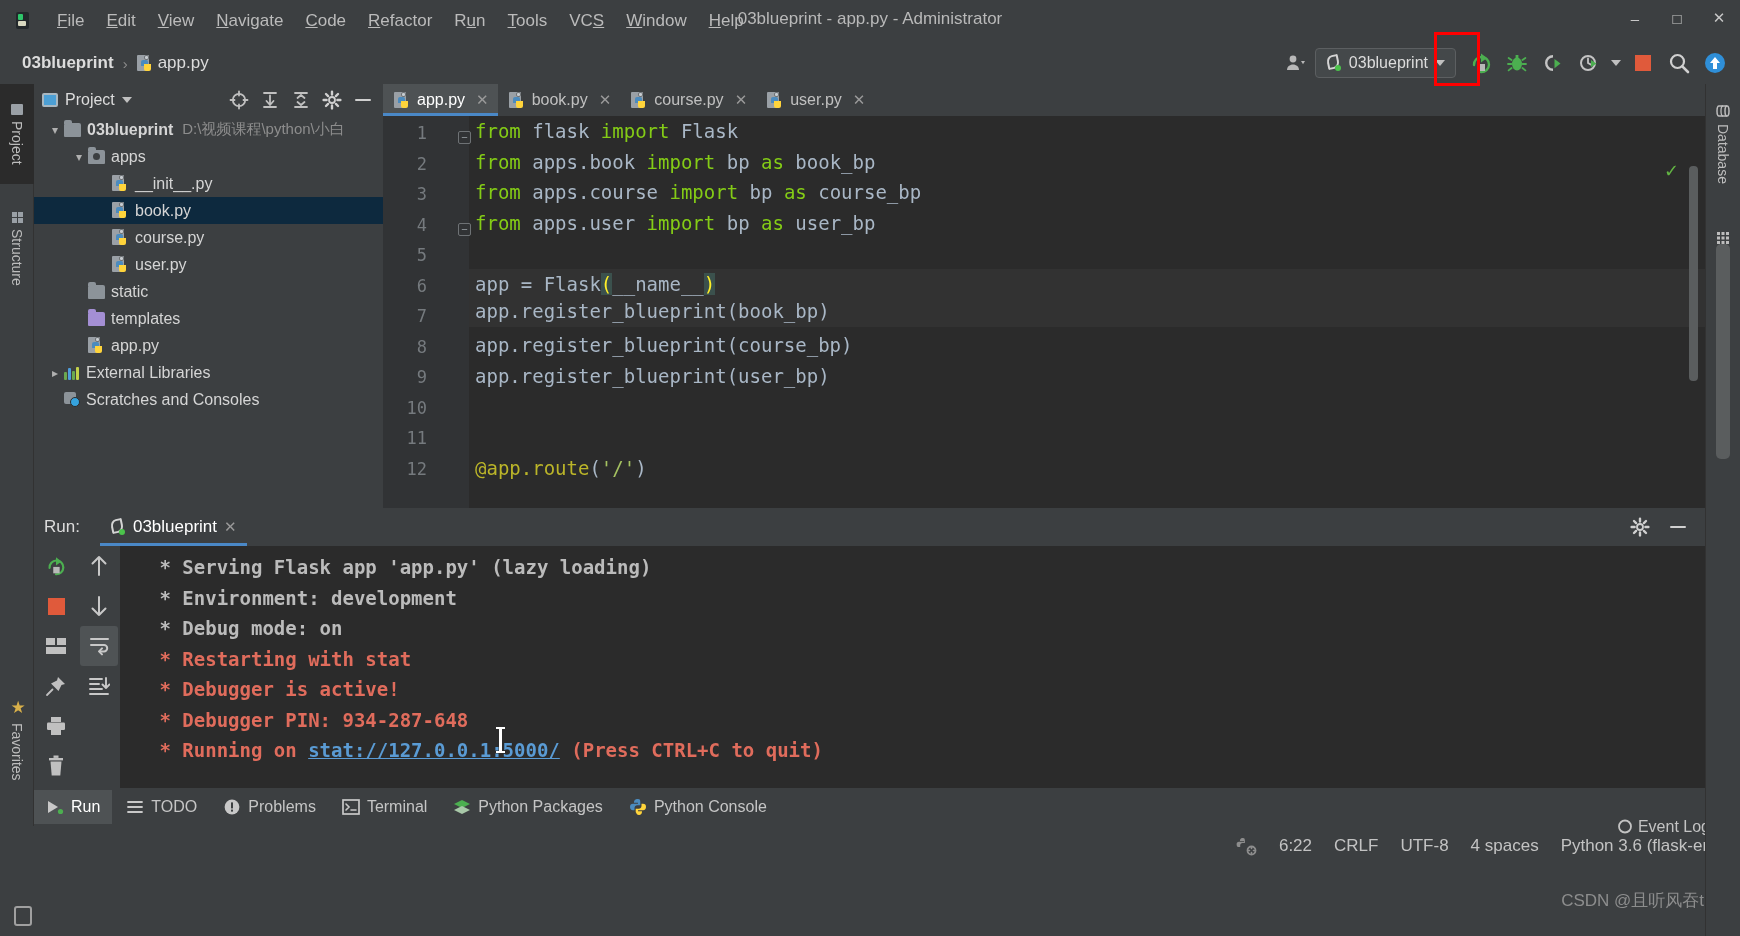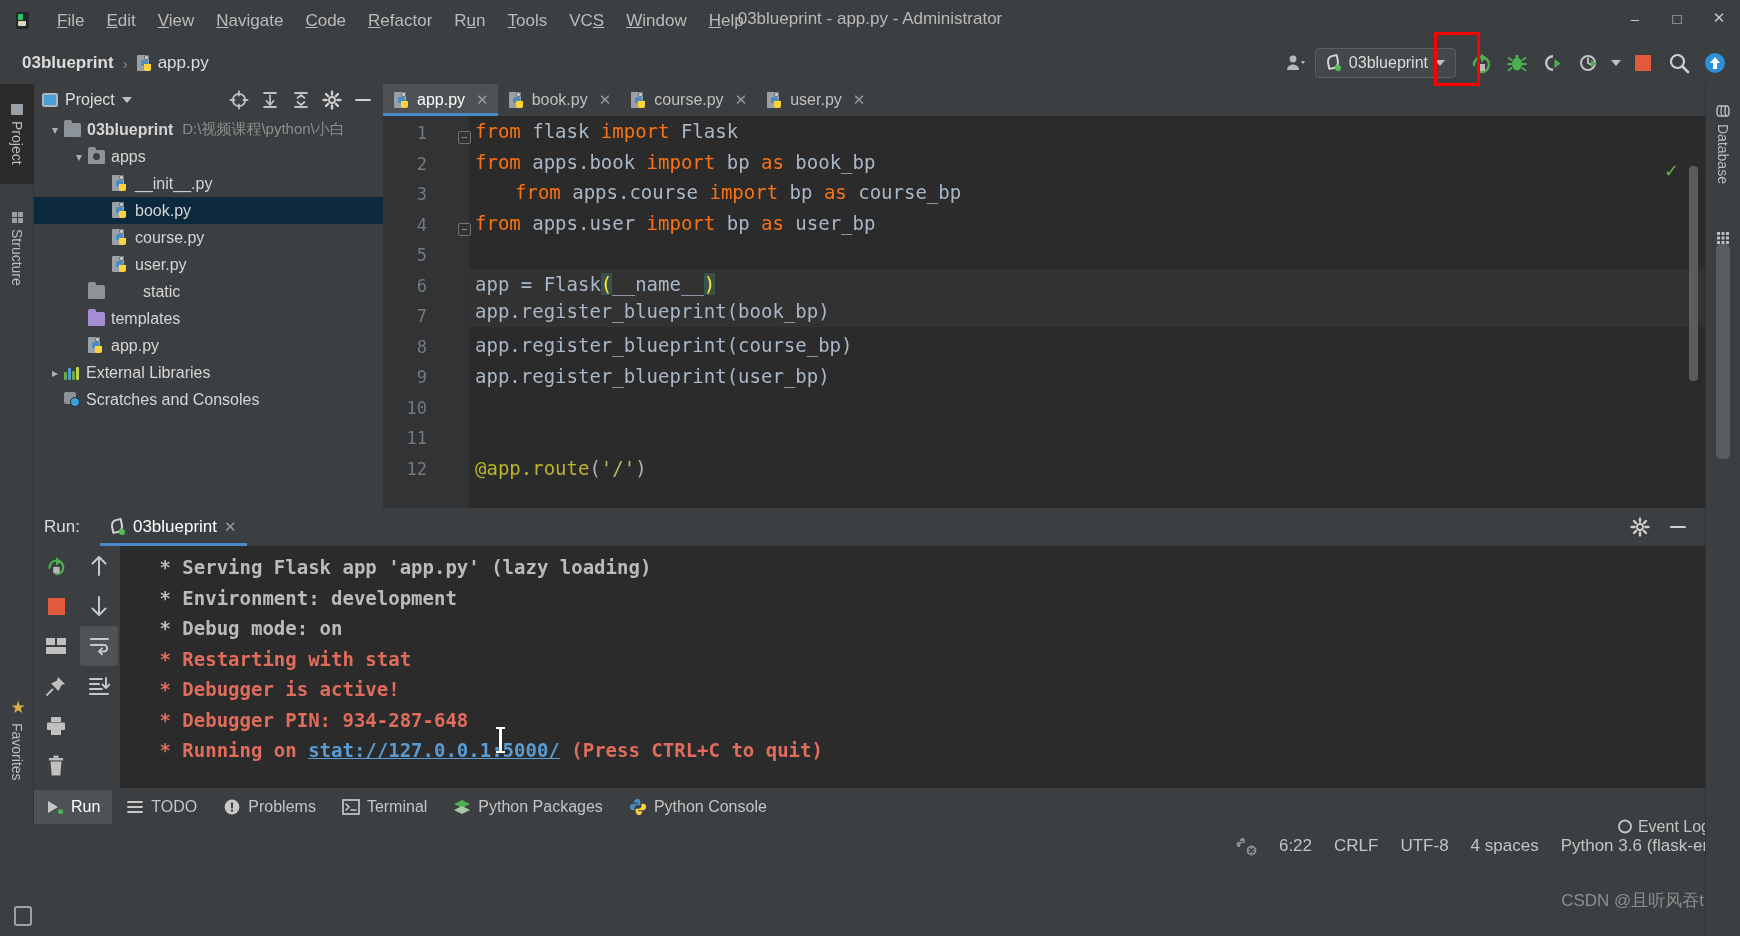--- a/index.html
+++ b/index.html
@@ -144,21 +144,21 @@
     border: 1px solid #6e7275; color: #9aa0a6; font-size: 11px; line-height: 11px;
     text-align: center; border-radius: 2px; background: #313335;
   }
   .code-lines { position: absolute; left: 86px; top: 0; right: 0; height: 392px; }
   .cline {
     position: absolute; left: 0; right: 0; height: 30.6px; line-height: 30.6px;
     font-family: "DejaVu Sans Mono", monospace; font-size: 19px; white-space: pre;
     padding-left: 6px; color: #a9b7c6;
   }
   .cline.hl { background: #323232; }
-  .kw { color: #f97316; }
+  .kw { color: #84cc16; }
   .deco { color: #bbb529; }
   .str { color: #a5c261; }
   .brace-hl { background: #3b514d; color: #ffef28; }
 
   .check-ok { position: absolute; right: 26px; top: 44px; color: #62b543; font-size: 18px; }
   .vscroll-ed { position: absolute; right: 7px; top: 50px; width: 9px; height: 215px; background: #5a5d5e; border-radius: 4px; }
 
   
   .runpanel { position: absolute; left: 34px; top: 508px; width: 1671px; height: 280px; background: #3c3f41; }
   .run-head { height: 38px; background: #3c3f41; display: flex; align-items: center; position: relative; }
@@ -457,21 +457,21 @@
       <div class="trow" style="padding-left:78px;">
         <span class="pyicon" style="margin-right:7px;">
             <i class="doc"></i>
             <i class="fold"></i>
             <i class="pyb"></i>
             <i class="pyy"></i>
           </span>
         <span class="tlabel">user.py</span>
       </div>
 
-      <div class="trow" style="padding-left:54px;gap:32px;">
+      <div class="trow" style="padding-left:54px;">
         <span class="folder"></span>
         <span class="tlabel">static</span>
       </div>
 
       <div class="trow" style="padding-left:54px;">
         <span class="folder purple"></span>
         <span class="tlabel">templates</span>
       </div>
 
       <div class="trow" style="padding-left:54px;">
@@ -565,21 +565,21 @@
         <div class="gutter-line" style="top:282px;">10</div>
         <div class="gutter-line" style="top:312px;">11</div>
         <div class="gutter-line" style="top:343px;">12</div>
         <div class="fold" style="top:15px;">−</div>
         <div class="fold" style="top:107px;">−</div>
       </div>
 
       <div class="code-lines">
         <div class="cline" style="top:0px;"><span class="kw">from</span> flask <span class="kw">import</span> Flask</div>
         <div class="cline" style="top:30.6px;"><span class="kw">from</span> apps.book <span class="kw">import</span> bp <span class="kw">as</span> book_bp</div>
-        <div class="cline" style="top:61.2px;margin-left:40px;"><span class="kw">from</span> apps.course <span class="kw">import</span> bp <span class="kw">as</span> course_bp</div>
+        <div class="cline" style="top:61.2px;"><span class="kw">from</span> apps.course <span class="kw">import</span> bp <span class="kw">as</span> course_bp</div>
         <div class="cline" style="top:91.8px;"><span class="kw">from</span> apps.user <span class="kw">import</span> bp <span class="kw">as</span> user_bp</div>
         <div class="cline" style="top:122.4px;"></div>
         <div class="cline hl" style="top:153px;">app = Flask<span class="brace-hl">(</span>__name__<span class="brace-hl">)</span></div>
         <div class="cline hl" style="top:180px;">app.register_blueprint(book_bp)</div>
         <div class="cline" style="top:214.2px;">app.register_blueprint(course_bp)</div>
         <div class="cline" style="top:244.8px;">app.register_blueprint(user_bp)</div>
         <div class="cline" style="top:275.4px;"></div>
         <div class="cline" style="top:306px;"></div>
         <div class="cline" style="top:336.6px;"><span class="deco">@app.route</span>(<span class="str">'/'</span>)</div>
       </div>

